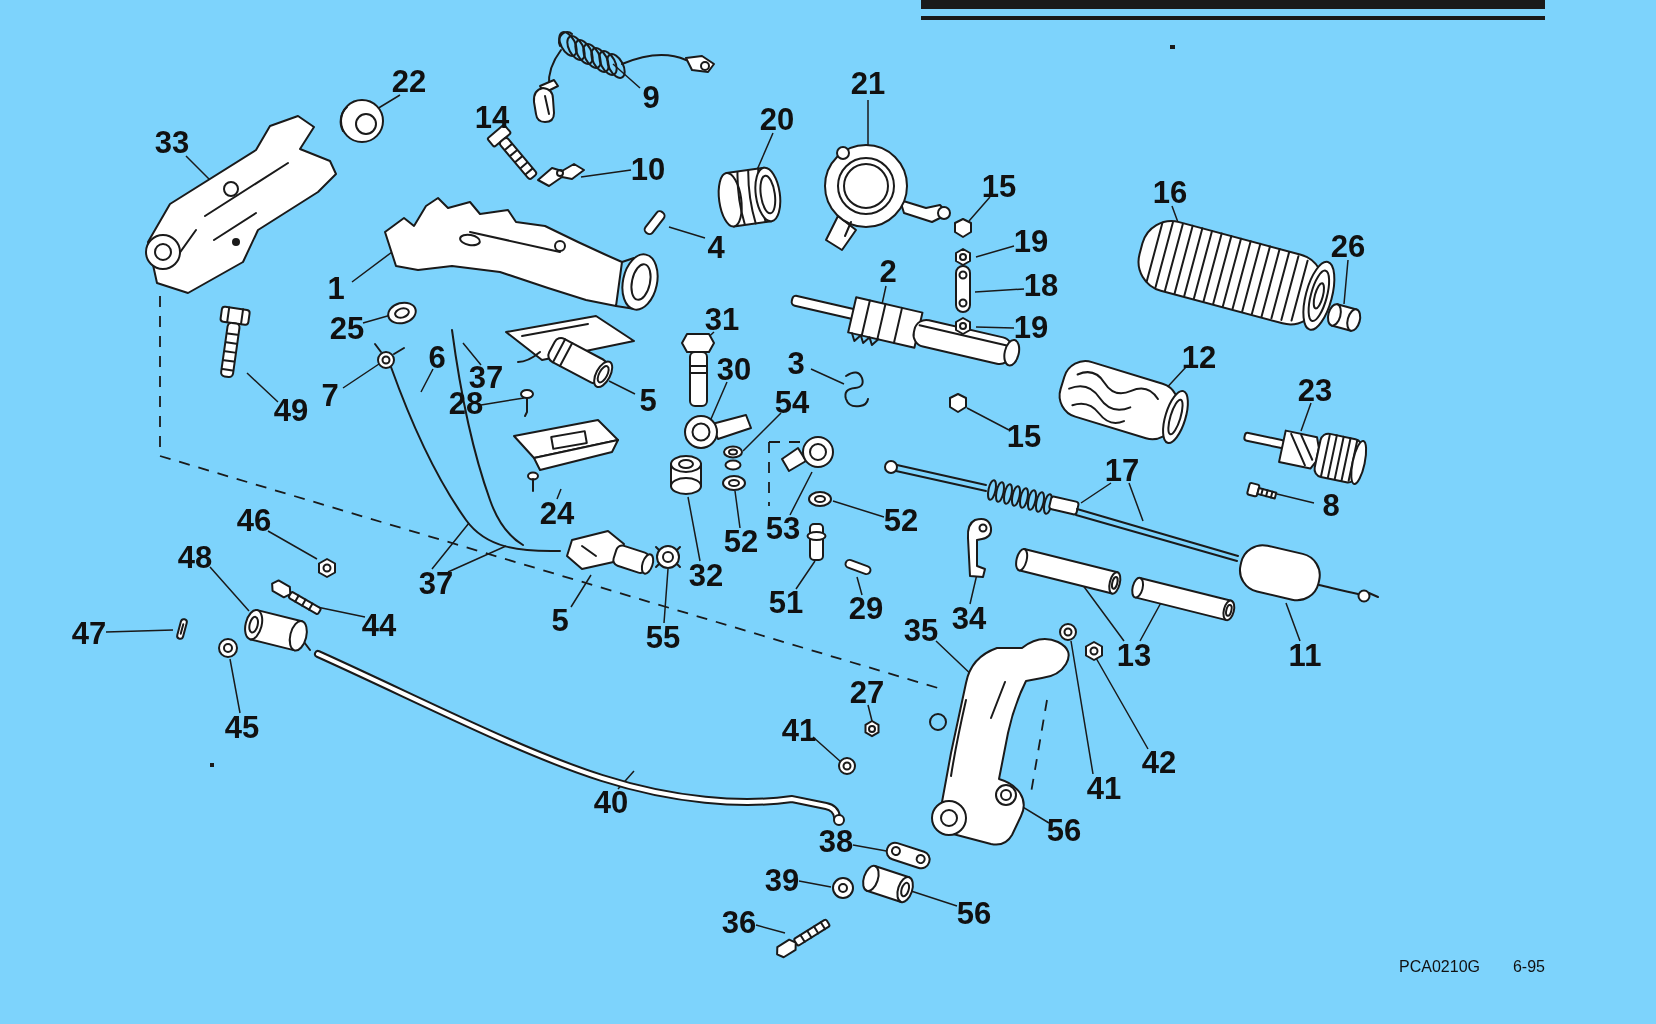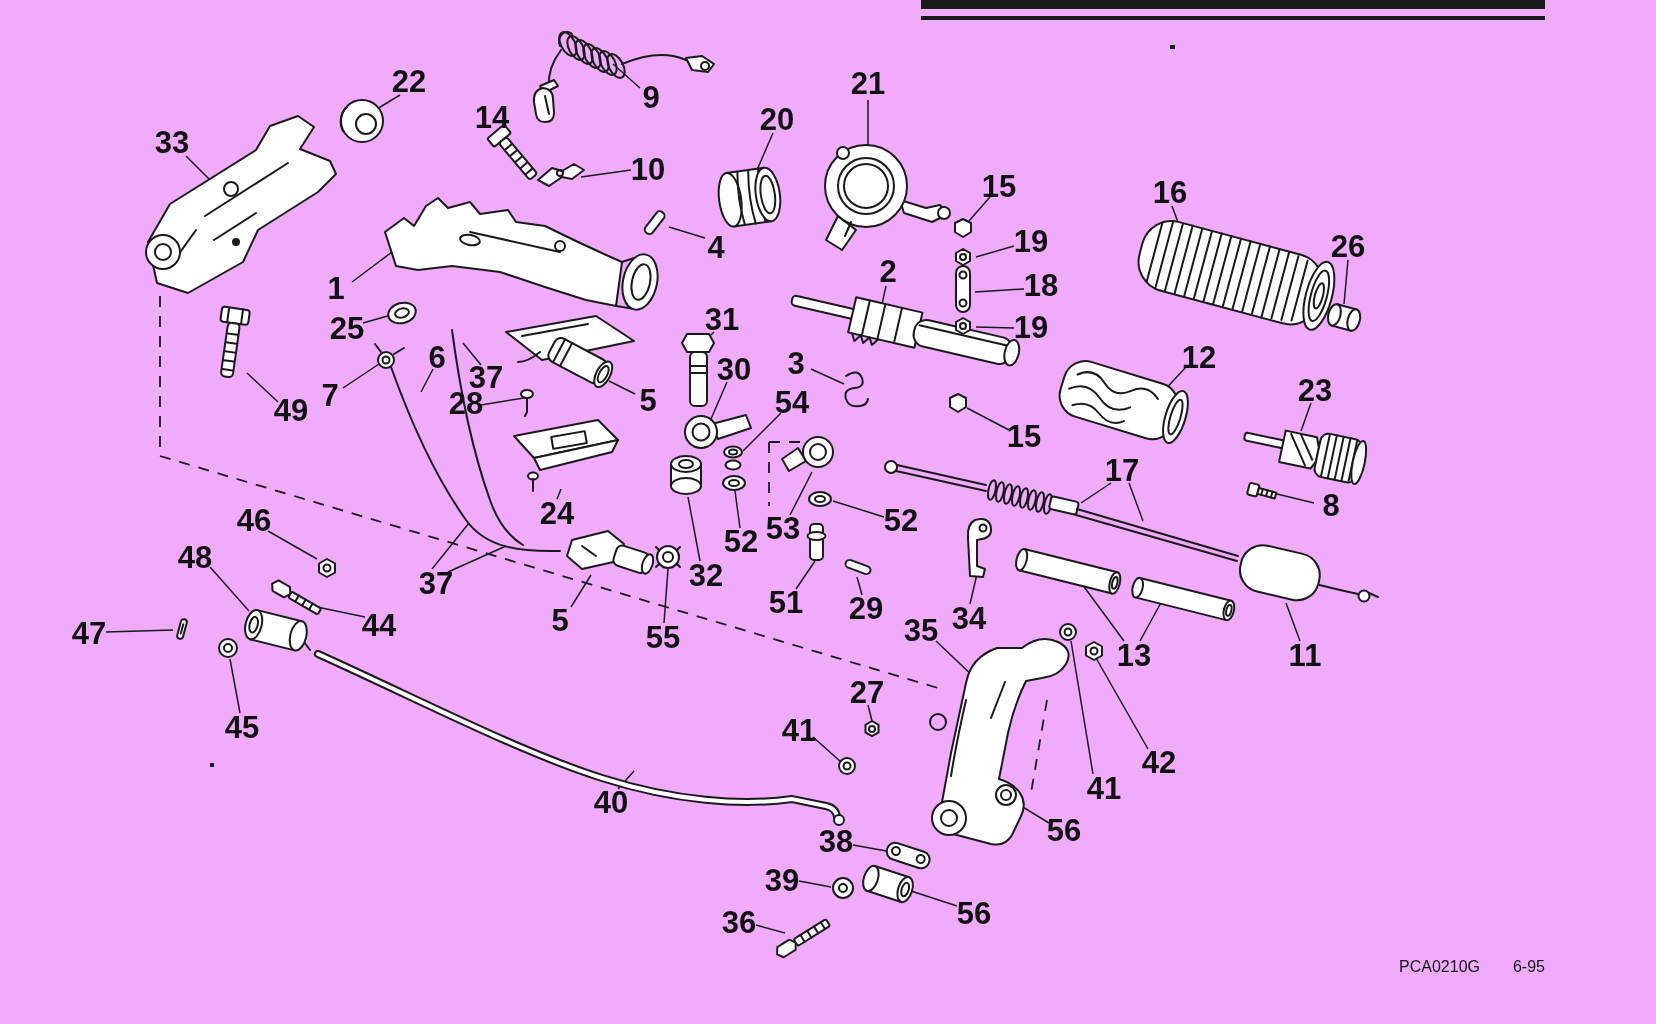--- a/index.html
+++ b/index.html
@@ -1,16 +1,16 @@
 <!DOCTYPE html>
 <html><head>
 <meta charset="utf-8">
 <style>
   html,body{margin:0;padding:0;background:#fff;}
-  .page{position:relative;width:1656px;height:1024px;background:#f0abfc;overflow:hidden;
+  .page{position:relative;width:1656px;height:1024px;background:#7dd3fc;overflow:hidden;
         font-family:"Liberation Sans","DejaVu Sans",sans-serif;}
   svg{display:block}
   .ln{fill:none;stroke:#1a1a1a;stroke-width:2;stroke-linecap:round;stroke-linejoin:round}
   .fw{fill:#fff;stroke:#1a1a1a;stroke-width:2;stroke-linecap:round;stroke-linejoin:round}
   .leader{fill:none;stroke:#1a1a1a;stroke-width:1.5}
   .dash{fill:none;stroke:#1a1a1a;stroke-width:1.8;stroke-dasharray:11 9}
   .callout{font:700 31px "Liberation Sans","DejaVu Sans",sans-serif;fill:#111}
   .footer{font:400 16px "Liberation Sans","DejaVu Sans",sans-serif;fill:#111}
 </style>
 </head>

